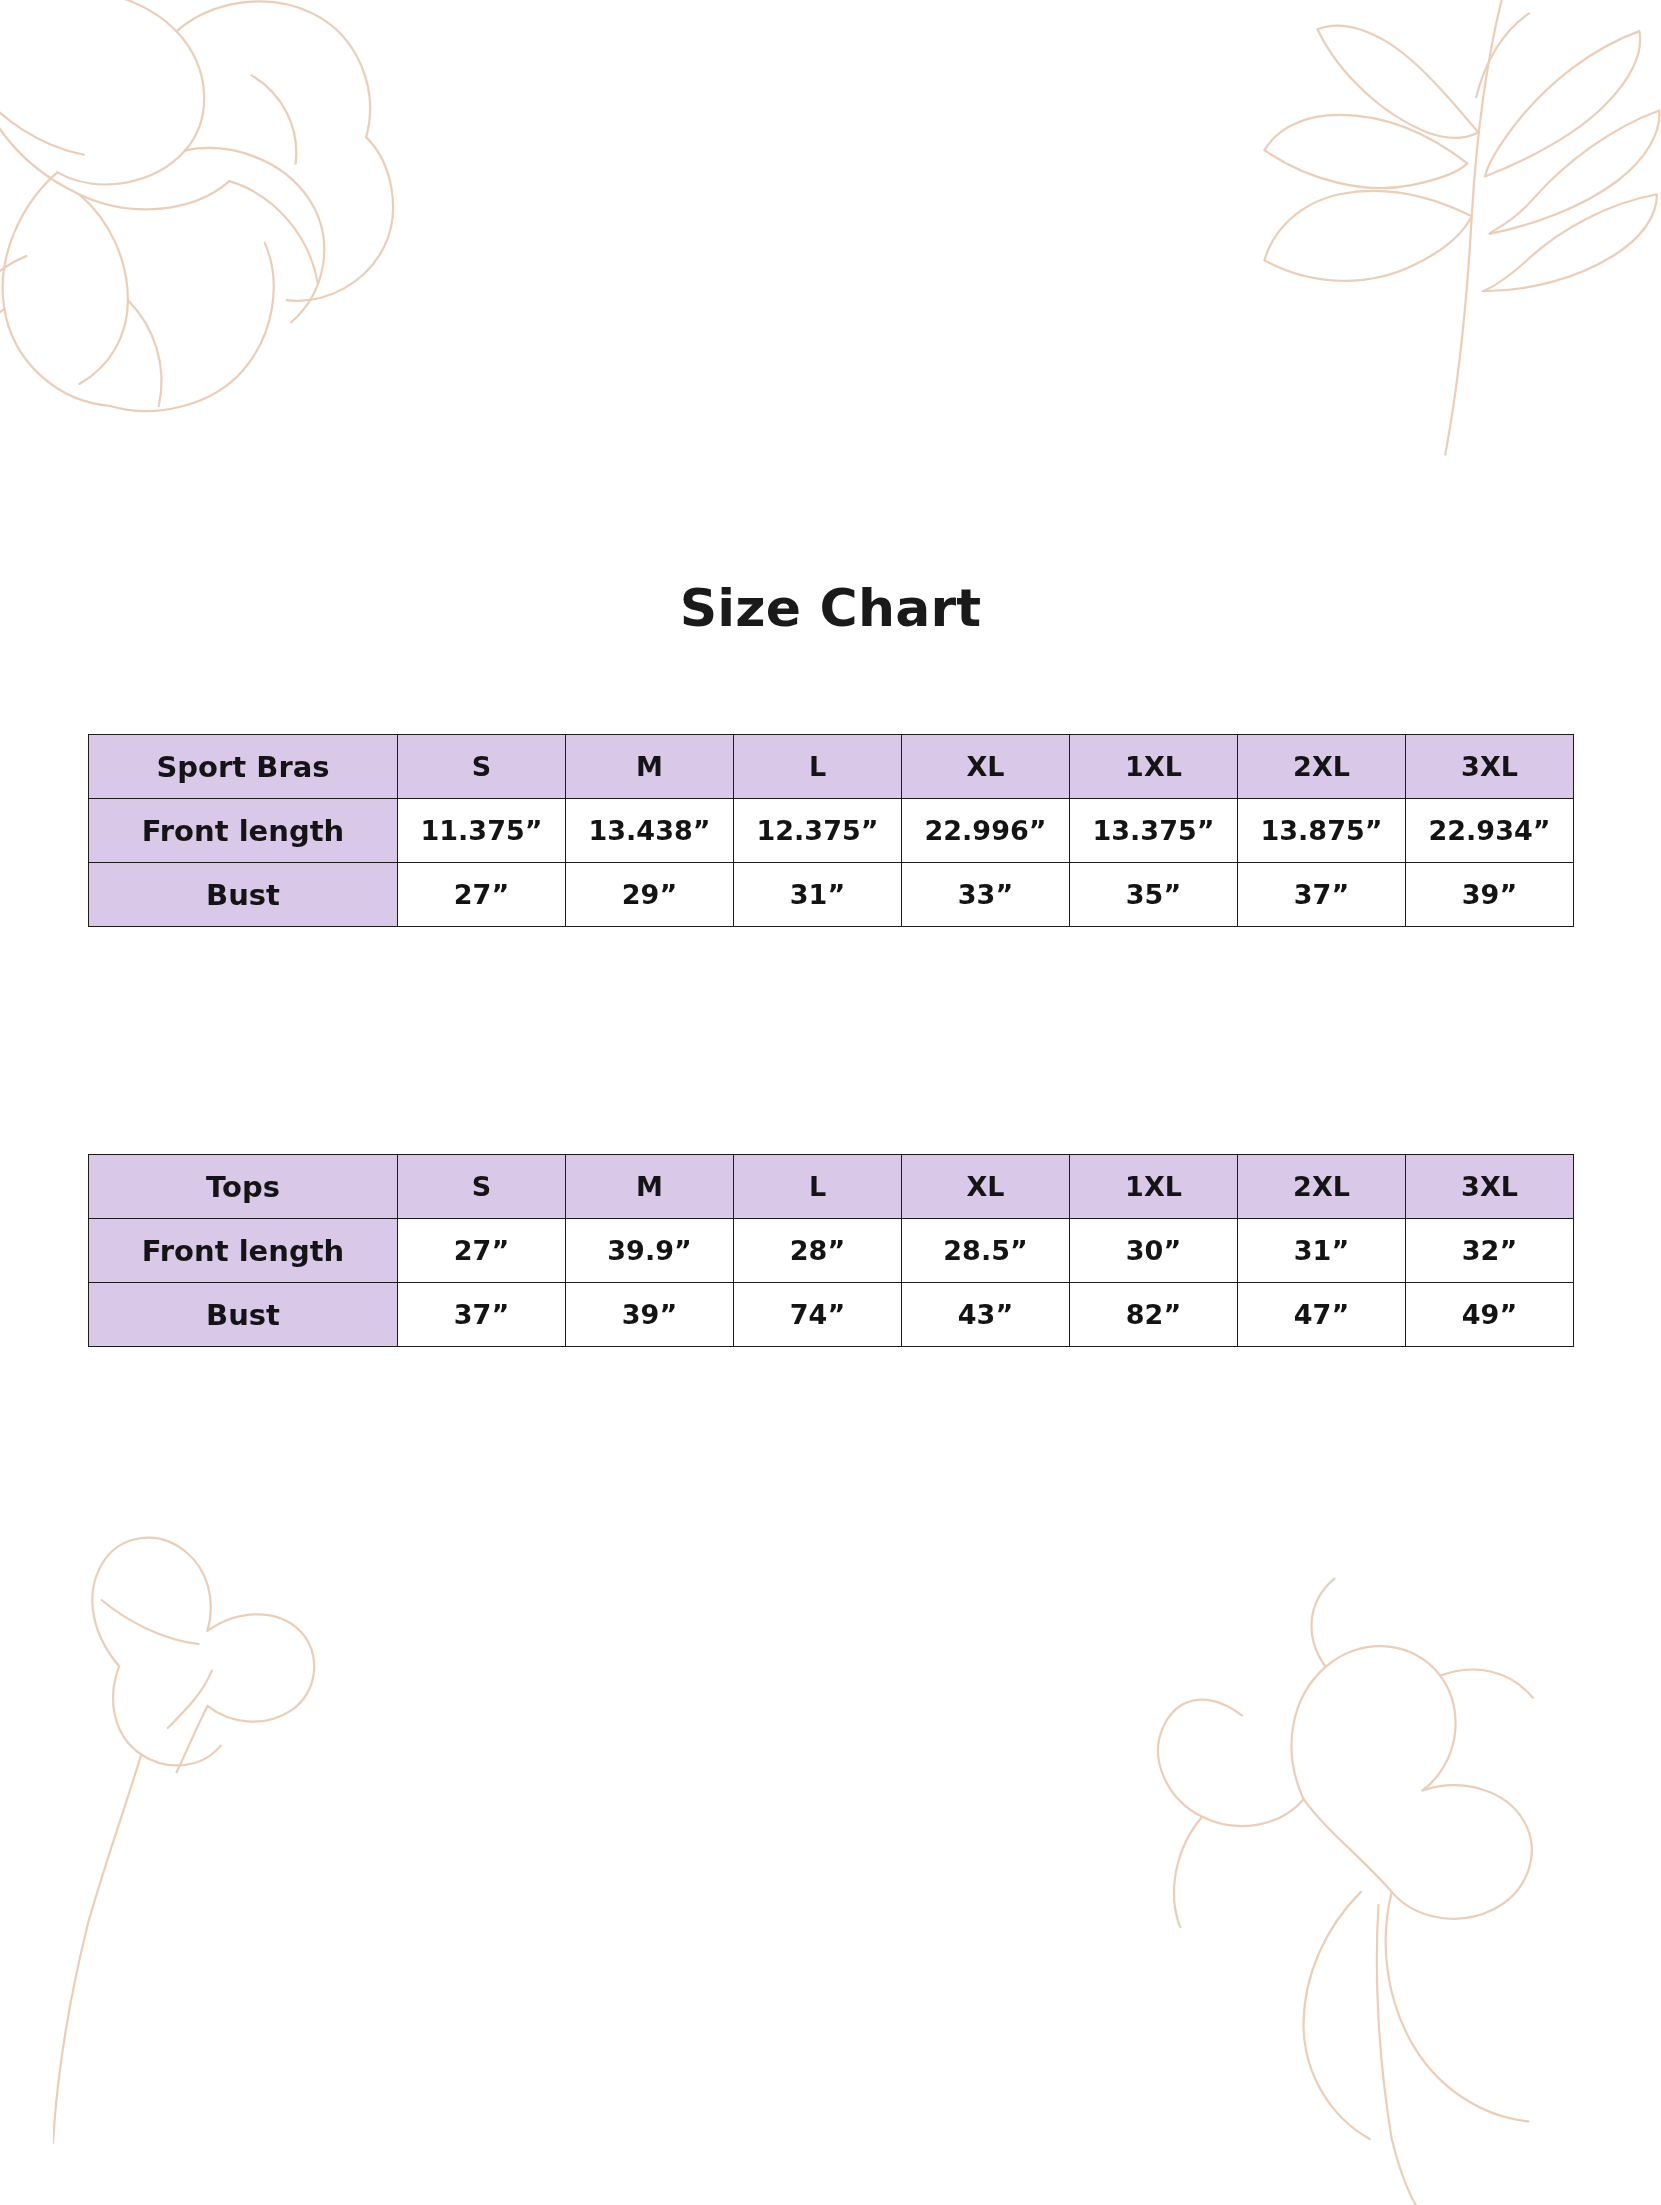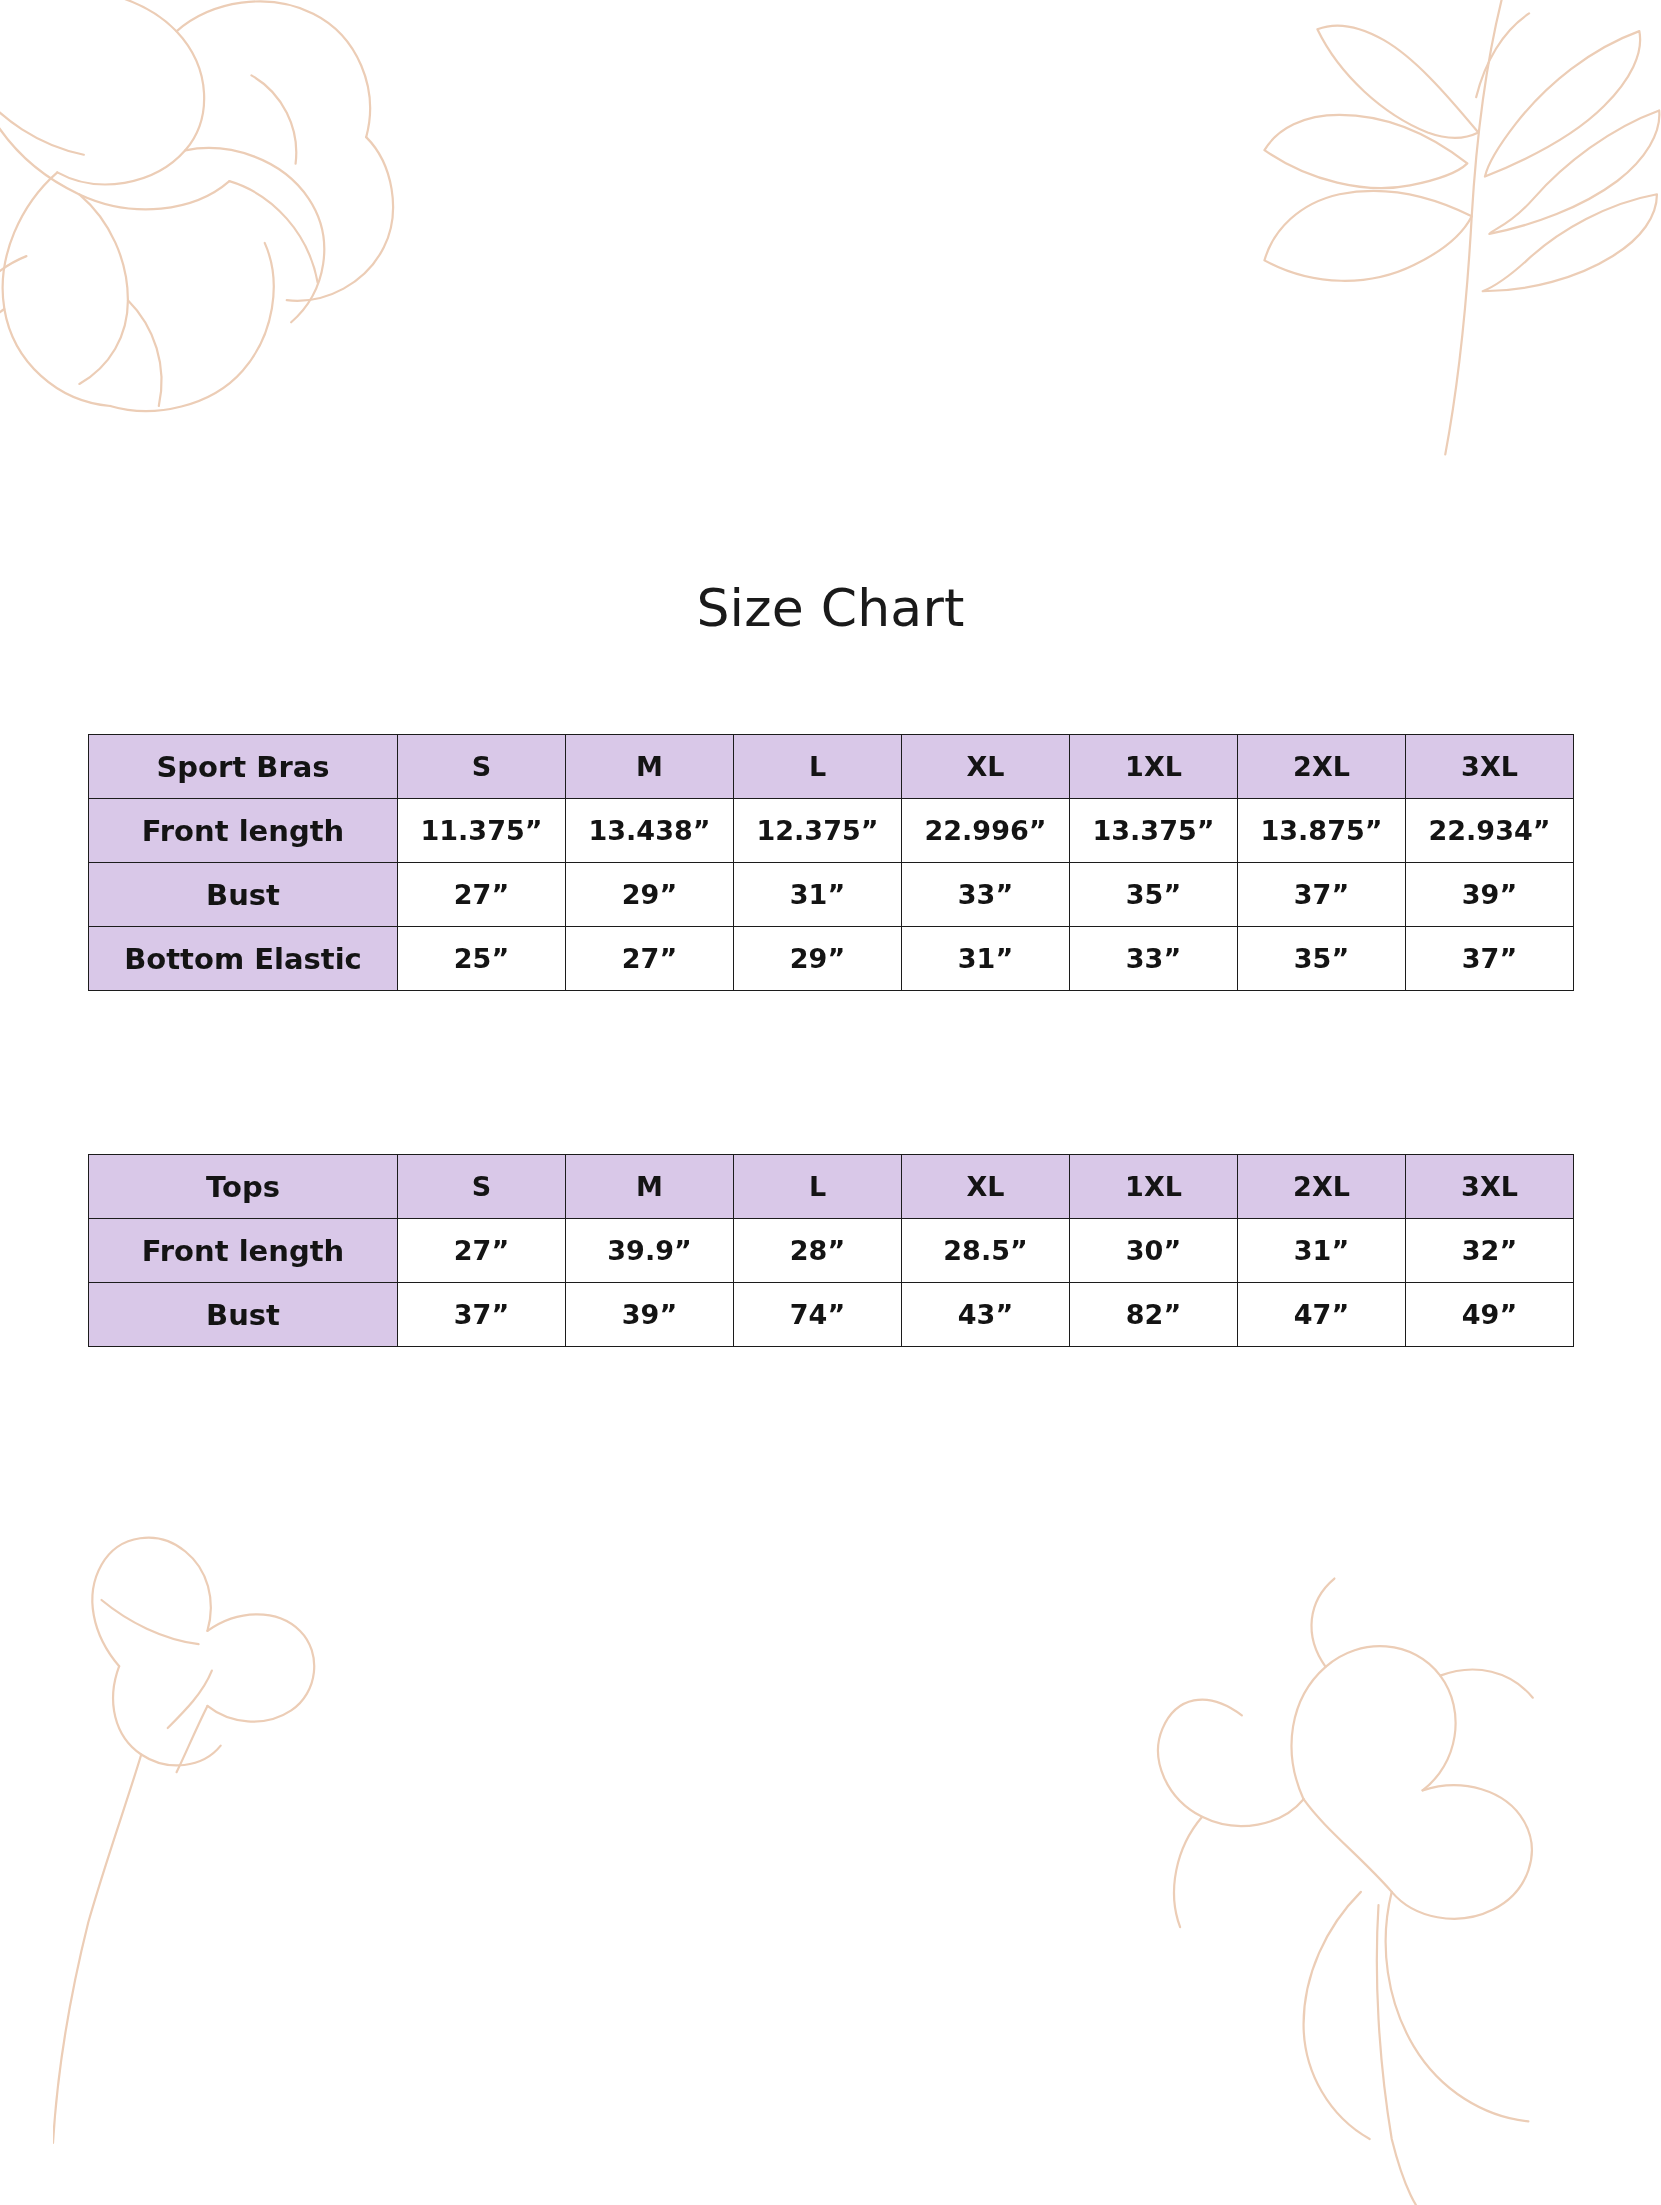--- a/index.html
+++ b/index.html
@@ -40,21 +40,21 @@
   #deco-flower-bottom-right { right: 17.6px; bottom: -8.8px; width: 529px; height: 684px; }
 
   
   .page-title {
     position: absolute;
     top: 578px;
     left: 0;
     width: 100%;
     text-align: center;
     font-size: 52px;
-    font-weight: 400;
+    font-weight: 700;
     letter-spacing: 0.2px;
     color: #1a1a1a;
     font-family: "DejaVu Sans", sans-serif;
   }
 
   
   .table-wrap {
     position: absolute;
     left: 88px;
     width: 1486px;
@@ -195,30 +195,20 @@
       <tr>
         <td class="label-col">Bust</td>
         <td class="value">27”</td>
         <td class="value">29”</td>
         <td class="value">31”</td>
         <td class="value">33”</td>
         <td class="value">35”</td>
         <td class="value">37”</td>
         <td class="value">39”</td>
       </tr>
-      <tr>
-        <td class="label-col">Bottom Elastic</td>
-        <td class="value">25”</td>
-        <td class="value">27”</td>
-        <td class="value">29”</td>
-        <td class="value">31”</td>
-        <td class="value">33”</td>
-        <td class="value">35”</td>
-        <td class="value">37”</td>
-      </tr>
     </tbody>
   </table>
 </div>
 
 <div class="table-wrap" id="tops-table-wrap">
   <table class="size-table">
     <colgroup>
       <col style="width:309px">
       <col class="size-col">
         <col class="size-col">

